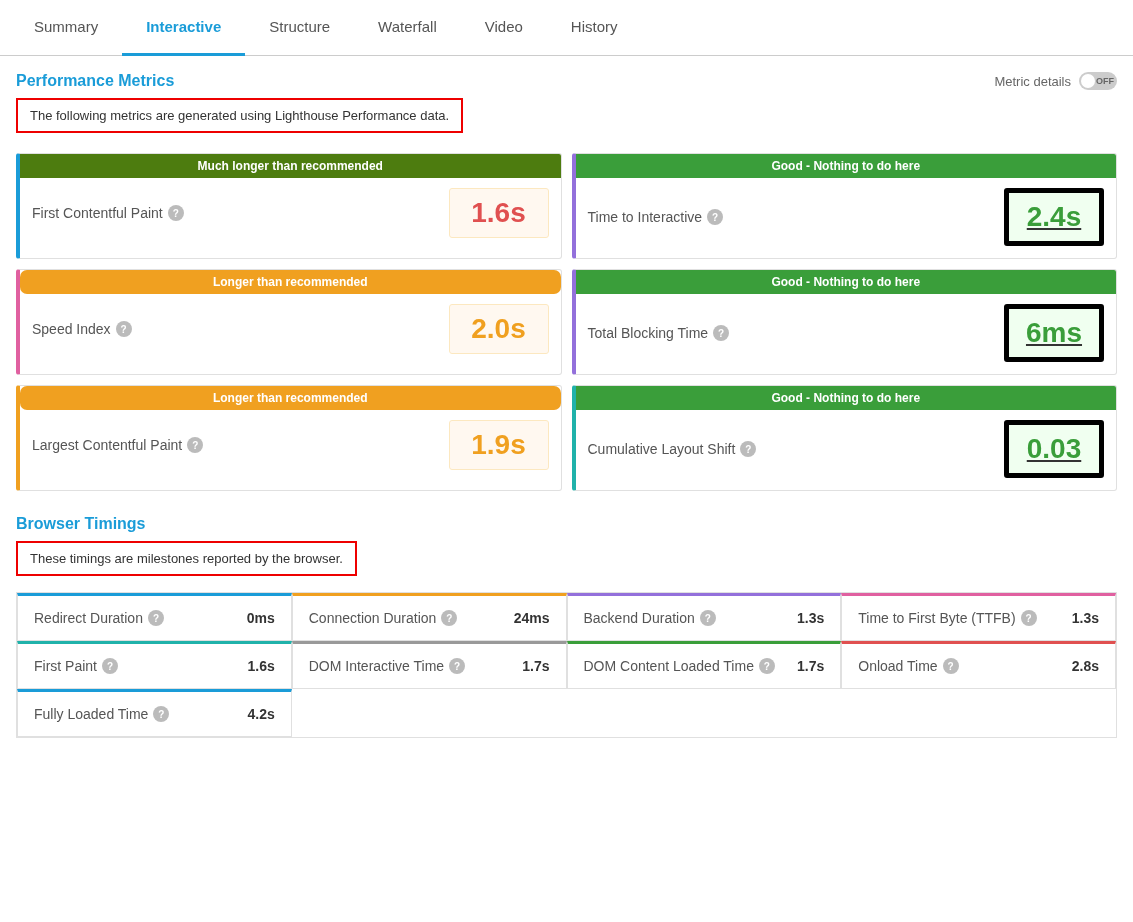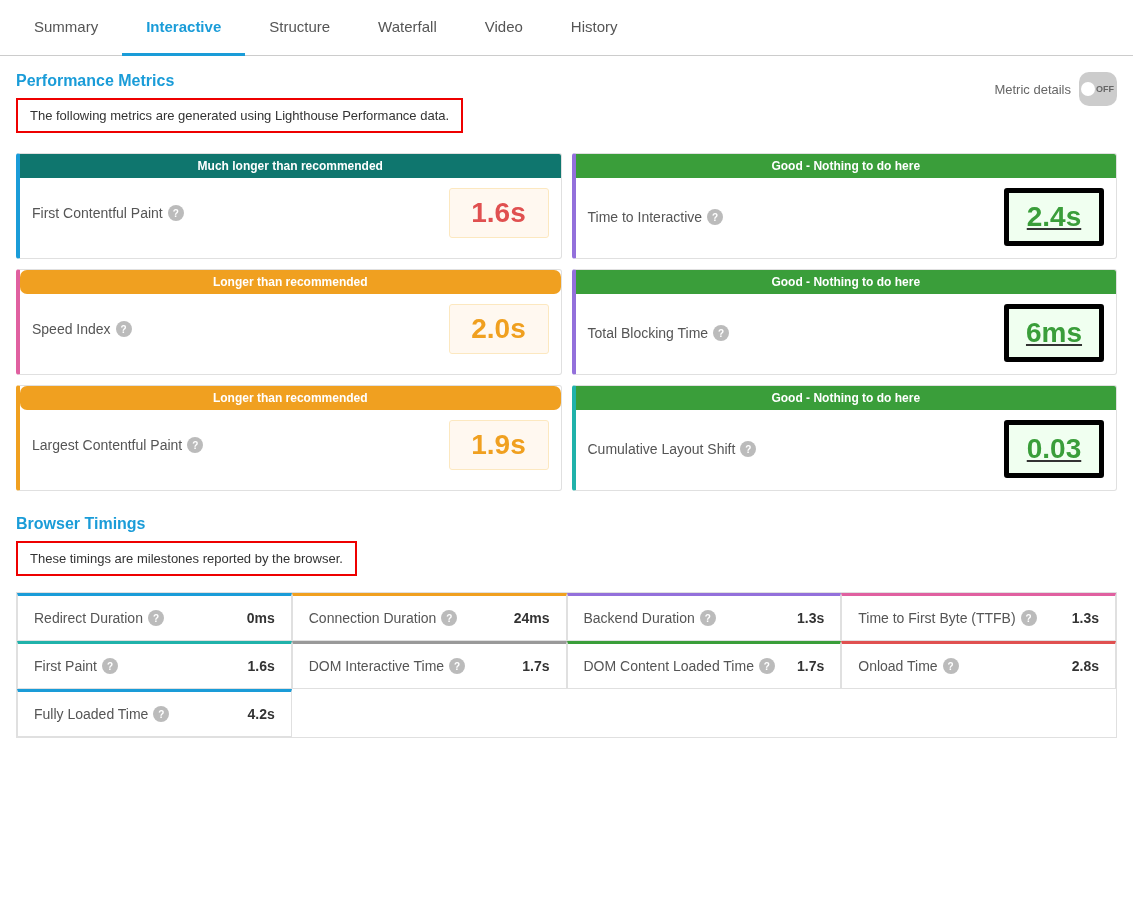--- a/index.html
+++ b/index.html
@@ -41,21 +41,21 @@
       margin-bottom: 8px;
       gap: 8px;
     }
     .metric-details-label { font-size: 13px; color: #666; }
     .toggle {
       display: inline-flex;
       align-items: center;
       background: #ccc;
       border-radius: 10px;
       width: 38px;
-      height: 34px;
+      height: 18px;
       position: relative;
       font-size: 10px;
       padding: 0 3px;
       text-decoration: underline;
     }
     .toggle-knob {
       width: 14px;
       height: 14px;
       background: #fff;
       border-radius: 50%;
@@ -80,21 +80,21 @@
       flex-direction: column;
     }
 
     .metric-card .card-header {
       padding: 5px 10px;
       font-size: 12px;
       color: #fff;
       font-weight: bold;
       text-align: center;
     }
-    .card-header.red { background: #0f766e; }
+    .card-header.red { background: #4d7c0f; }
     .card-header.orange { background: #f0a020; border-radius: 7px; }
     .card-header.green { background: #3a9e3a; }
 
     .metric-card .card-body {
       padding: 10px 12px 12px 12px;
       display: flex;
       align-items: center;
       gap: 10px;
     }
     .metric-card.left-border-blue { border-left: 4px solid #1a9cd8; }

